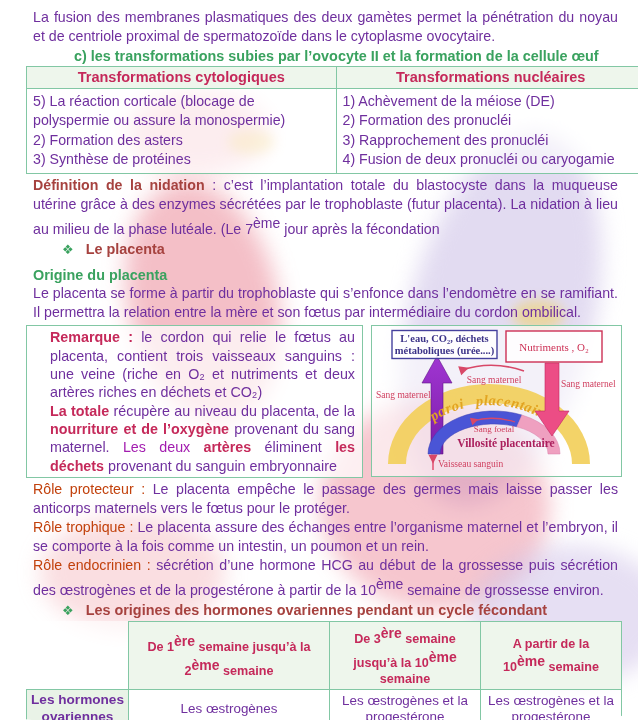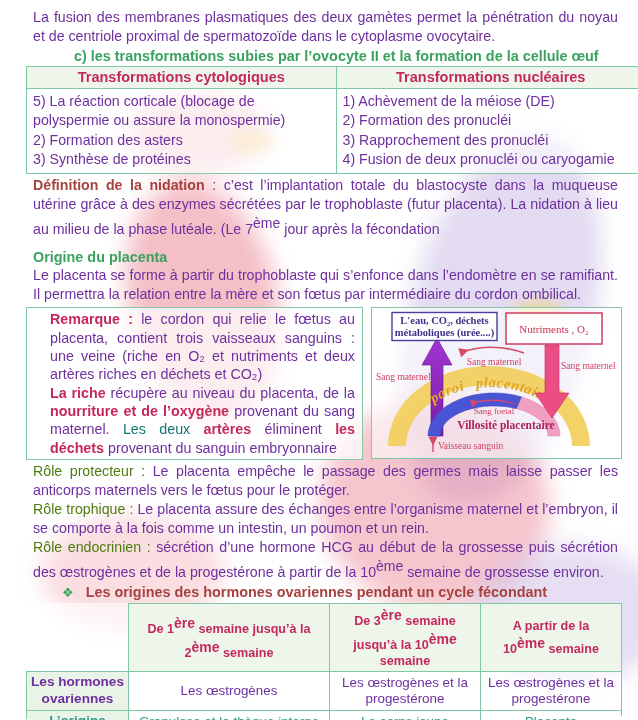--- a/index.html
+++ b/index.html
@@ -21,23 +21,23 @@
   .wm-yel-1       { left:512px; top:300px; width:52px;  height:30px;  background:rgba(240,209,94,.55); filter:blur(6px); }
   .wm-yel-2       { left:228px; top:130px; width:46px;  height:24px;  background:rgba(240,209,94,.42); filter:blur(6px); }
 
   .content { position:absolute; inset:0; padding:8px 16px 0 26px; }
 
   
   .purple   { color:#6f2f9e; }
   .crimson-b{ color:#c5295a; font-weight:bold; }
   .green-b  { color:#3aa25f; font-weight:bold; }
   .maroon-b { color:#a6423f; font-weight:bold; }
-  .pinkpur  { color:#4d7c0f; }
+  .pinkpur  { color:#c2410c; }
   .teal     { color:#2e9c8c; }
-  .lightred { color:#0f766e; }
+  .lightred { color:#a21caf; }
 
   .body-text { font-size:14.2px; line-height:1.34; color:#6f2f9e; }
   .justify { text-align: justify; }
   p.para { margin:0 4px 0 7px; }
   sup { font-size: 14px; }
 
   .heading-c { font-size:14.4px; margin:2px 0 2px 48px; }
   .section4 { font-size:14.6px; margin:4px 0 1px 29px; }
   .section4 .num { margin-right:15px; }
   .bullet-line { font-size:14.4px; margin:2px 0 1px 36px; }
@@ -117,34 +117,37 @@
         </td>
       </tr>
     </tbody>
       </table>
 
 
     <p class="body-text justify para">
       <span class="maroon-b">Définition de la nidation</span><span> : c’est l’implantation totale du blastocyste dans la muqueuse utérine grâce à des enzymes sécrétées par le trophoblaste (futur placenta). La nidation à lieu au milieu de la phase lutéale. (Le 7</span><sup>ème</sup><span> jour après la fécondation</span>
     </p>
 
+    <div class="bullet-line maroon-b">
+      <span class="diamond">❖</span><span>Le placenta</span>
+    </div>
 
     <div class="subhead green-b">Origine du placenta</div>
 
     <p class="body-text justify para">
       <span>Le placenta se forme à partir du trophoblaste qui s’enfonce dans l’endomètre en se ramifiant. Il permettra la relation entre la mère et son fœtus par intermédiaire du cordon ombilical.</span>
     </p>
 
     <div class="remarque-row">
       <div class="remarque-box purple">
         <div>
           <span class="crimson-b">Remarque :</span><span> le cordon qui relie le fœtus au placenta, contient trois vaisseaux sanguins : une veine (riche en O₂ et nutriments et deux artères riches en déchets et CO₂)</span>
         </div>
         <div>
-          <span class="crimson-b">La riche</span><span> récupère au niveau du placenta, de la </span><span class="crimson-b">nourriture et de l’oxygène</span><span> provenant du sang maternel. </span><span class="lightred">Les deux </span><span class="crimson-b">artères</span><span> éliminent </span><span class="crimson-b">les déchets</span><span> provenant du sanguin embryonnaire</span>
+          <span class="crimson-b">La totale</span><span> récupère au niveau du placenta, de la </span><span class="crimson-b">nourriture et de l’oxygène</span><span> provenant du sang maternel. </span><span class="lightred">Les deux </span><span class="crimson-b">artères</span><span> éliminent </span><span class="crimson-b">les déchets</span><span> provenant du sanguin embryonnaire</span>
         </div>
       </div>
 
       <div class="diagram-box">
         <svg width="248" height="149" viewBox="0 0 248 149" xmlns="http://www.w3.org/2000/svg">
           <defs>
             <marker id="redArrow" markerWidth="7" markerHeight="7" refX="5" refY="3.5" orient="auto">
               <path d="M6.5,0.5 L0.5,3.5 L6.5,6.5 Z" fill="#d84868"></path>
             </marker>
             <linearGradient id="purGrad" x1="0" y1="0" x2="0" y2="1">

